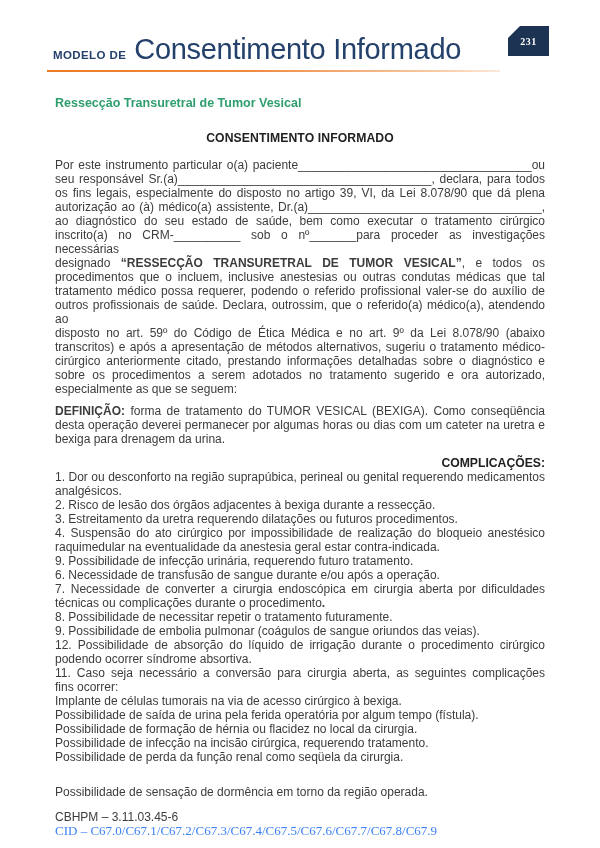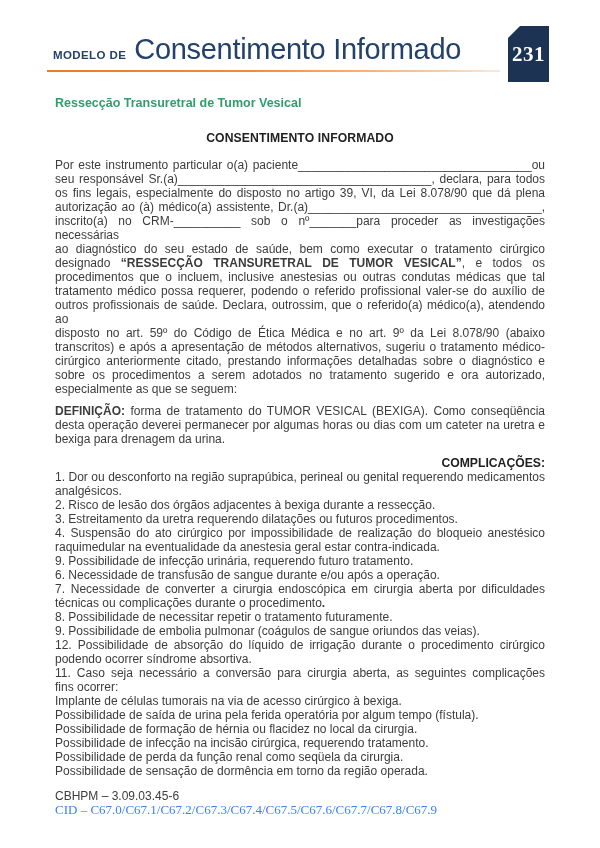--- a/index.html
+++ b/index.html
@@ -19,25 +19,25 @@
   }
   .header-title {
     font-size:29px; font-weight:400; letter-spacing:-.3px;
     color:var(--navy,#24416b);
   }
   .rule {
     margin:0 0 0 47px; width:453px; height:2px;
     background:linear-gradient(90deg, var(--orange,#ed7b26) 0%, #f08b42 45%, #f6c9a2 85%, var(--orange-fade,#fbe8da) 100%);
   }
   .badge {
-    position:absolute; top:26px; left:508px; width:41px; height:56px;
+    position:absolute; top:26px; left:508px; width:41px; height:30px;
     background:var(--badge,#1c3353); color:#fff;
     clip-path:polygon(12px 0, 100% 0, 100% 100%, 0 100%, 0 12px);
     display:flex; align-items:center; justify-content:center;
-    font-family:"Liberation Serif", serif; font-weight:bold; font-size:21px;
+    font-family:"Liberation Serif", serif; font-weight:bold; font-size:10px;
     letter-spacing:.5px;
   }
   
   .subtitle {
     margin:24px 0 0 55px; font-size:12.5px; font-weight:bold;
     color:var(--green,#2f9e6e);
   }
   
   .doc {
     width:490px; margin-left:55px; font-size:12px; line-height:14px;
@@ -45,21 +45,21 @@
   }
   .doc-title {
     margin-top:21px; text-align:center; font-weight:bold; font-size:12.2px;
     color:#212121; letter-spacing:.1px;
   }
   .line { text-align:justify; }
   .line.stretch { text-align-last:justify; }
   .intro { margin-top:13px; }
   .definition { margin-top:8px; }
   .comp-heading { margin-top:10px; font-weight:bold; font-size:12.2px; color:#212121;text-align:right; }
-  .note { }
+  .note { margin-top:21px; }
   .cbhpm { margin-top:11px; }
   .cid { font-family:"Liberation Serif", serif; font-size:13px; color:#3b82f6; }
 </style>
 </head>
 <body>
 
 <div class="page">
 
   <header>
     <div class="header-text">
@@ -72,22 +72,22 @@
 
   <div class="subtitle">Ressecção Transuretral de Tumor Vesical</div>
 
   <main class="doc">
     <div class="doc-title">CONSENTIMENTO INFORMADO</div>
     <div class="intro">
         <div class="line stretch">Por este instrumento particular o(a) paciente___________________________________ou</div>
         <div class="line stretch">seu responsável Sr.(a)______________________________________, declara, para todos</div>
         <div class="line stretch">os fins legais, especialmente do disposto no artigo 39, VI, da Lei 8.078/90 que dá plena</div>
         <div class="line stretch">autorização ao (à) médico(a) assistente, Dr.(a)___________________________________,</div>
+        <div class="line stretch">ao diagnóstico do seu estado de saúde, bem como executar o tratamento cirúrgico</div>
         <div class="line stretch">inscrito(a) no CRM-__________ sob o nº_______para proceder as investigações necessárias</div>
-        <div class="line stretch">ao diagnóstico do seu estado de saúde, bem como executar o tratamento cirúrgico</div>
         <div class="line stretch">designado <b>“RESSECÇÃO TRANSURETRAL DE TUMOR VESICAL”</b>, e todos os</div>
         <div class="line stretch">procedimentos que o incluem, inclusive anestesias ou outras condutas médicas que tal</div>
         <div class="line stretch">tratamento médico possa requerer, podendo o referido profissional valer-se do auxílio de</div>
         <div class="line stretch">outros profissionais de saúde. Declara, outrossim, que o referido(a) médico(a), atendendo ao</div>
         <div class="line stretch">disposto no art. 59º do Código de Ética Médica e no art. 9º da Lei 8.078/90 (abaixo</div>
         <div class="line stretch">transcritos) e após a apresentação de métodos alternativos, sugeriu o tratamento médico-</div>
         <div class="line stretch">cirúrgico anteriormente citado, prestando informações detalhadas sobre o diagnóstico e</div>
         <div class="line stretch">sobre os procedimentos a serem adotados no tratamento sugerido e ora autorizado,</div>
         <div class="line">especialmente as que se seguem:</div>
       </div>
@@ -114,17 +114,17 @@
         <div class="line">podendo ocorrer síndrome absortiva.</div>
         <div class="line stretch">11. Caso seja necessário a conversão para cirurgia aberta, as seguintes complicações</div>
         <div class="line">fins ocorrer:</div>
         <div class="line">Implante de células tumorais na via de acesso cirúrgico à bexiga.</div>
         <div class="line">Possibilidade de saída de urina pela ferida operatória por algum tempo (fístula).</div>
         <div class="line">Possibilidade de formação de hérnia ou flacidez no local da cirurgia.</div>
         <div class="line">Possibilidade de infecção na incisão cirúrgica, requerendo tratamento.</div>
         <div class="line">Possibilidade de perda da função renal como seqüela da cirurgia.</div>
       </div>
     <div class="note">Possibilidade de sensação de dormência em torno da região operada.</div>
-    <div class="cbhpm">CBHPM – 3.09.03.45-6</div>
+    <div class="cbhpm">CBHPM – 3.11.03.45-6</div>
     <div class="cid">CID – C67.0/C67.1/C67.2/C67.3/C67.4/C67.5/C67.6/C67.7/C67.8/C67.9</div>
   </main>
 
 </div>
 
 </body></html>

